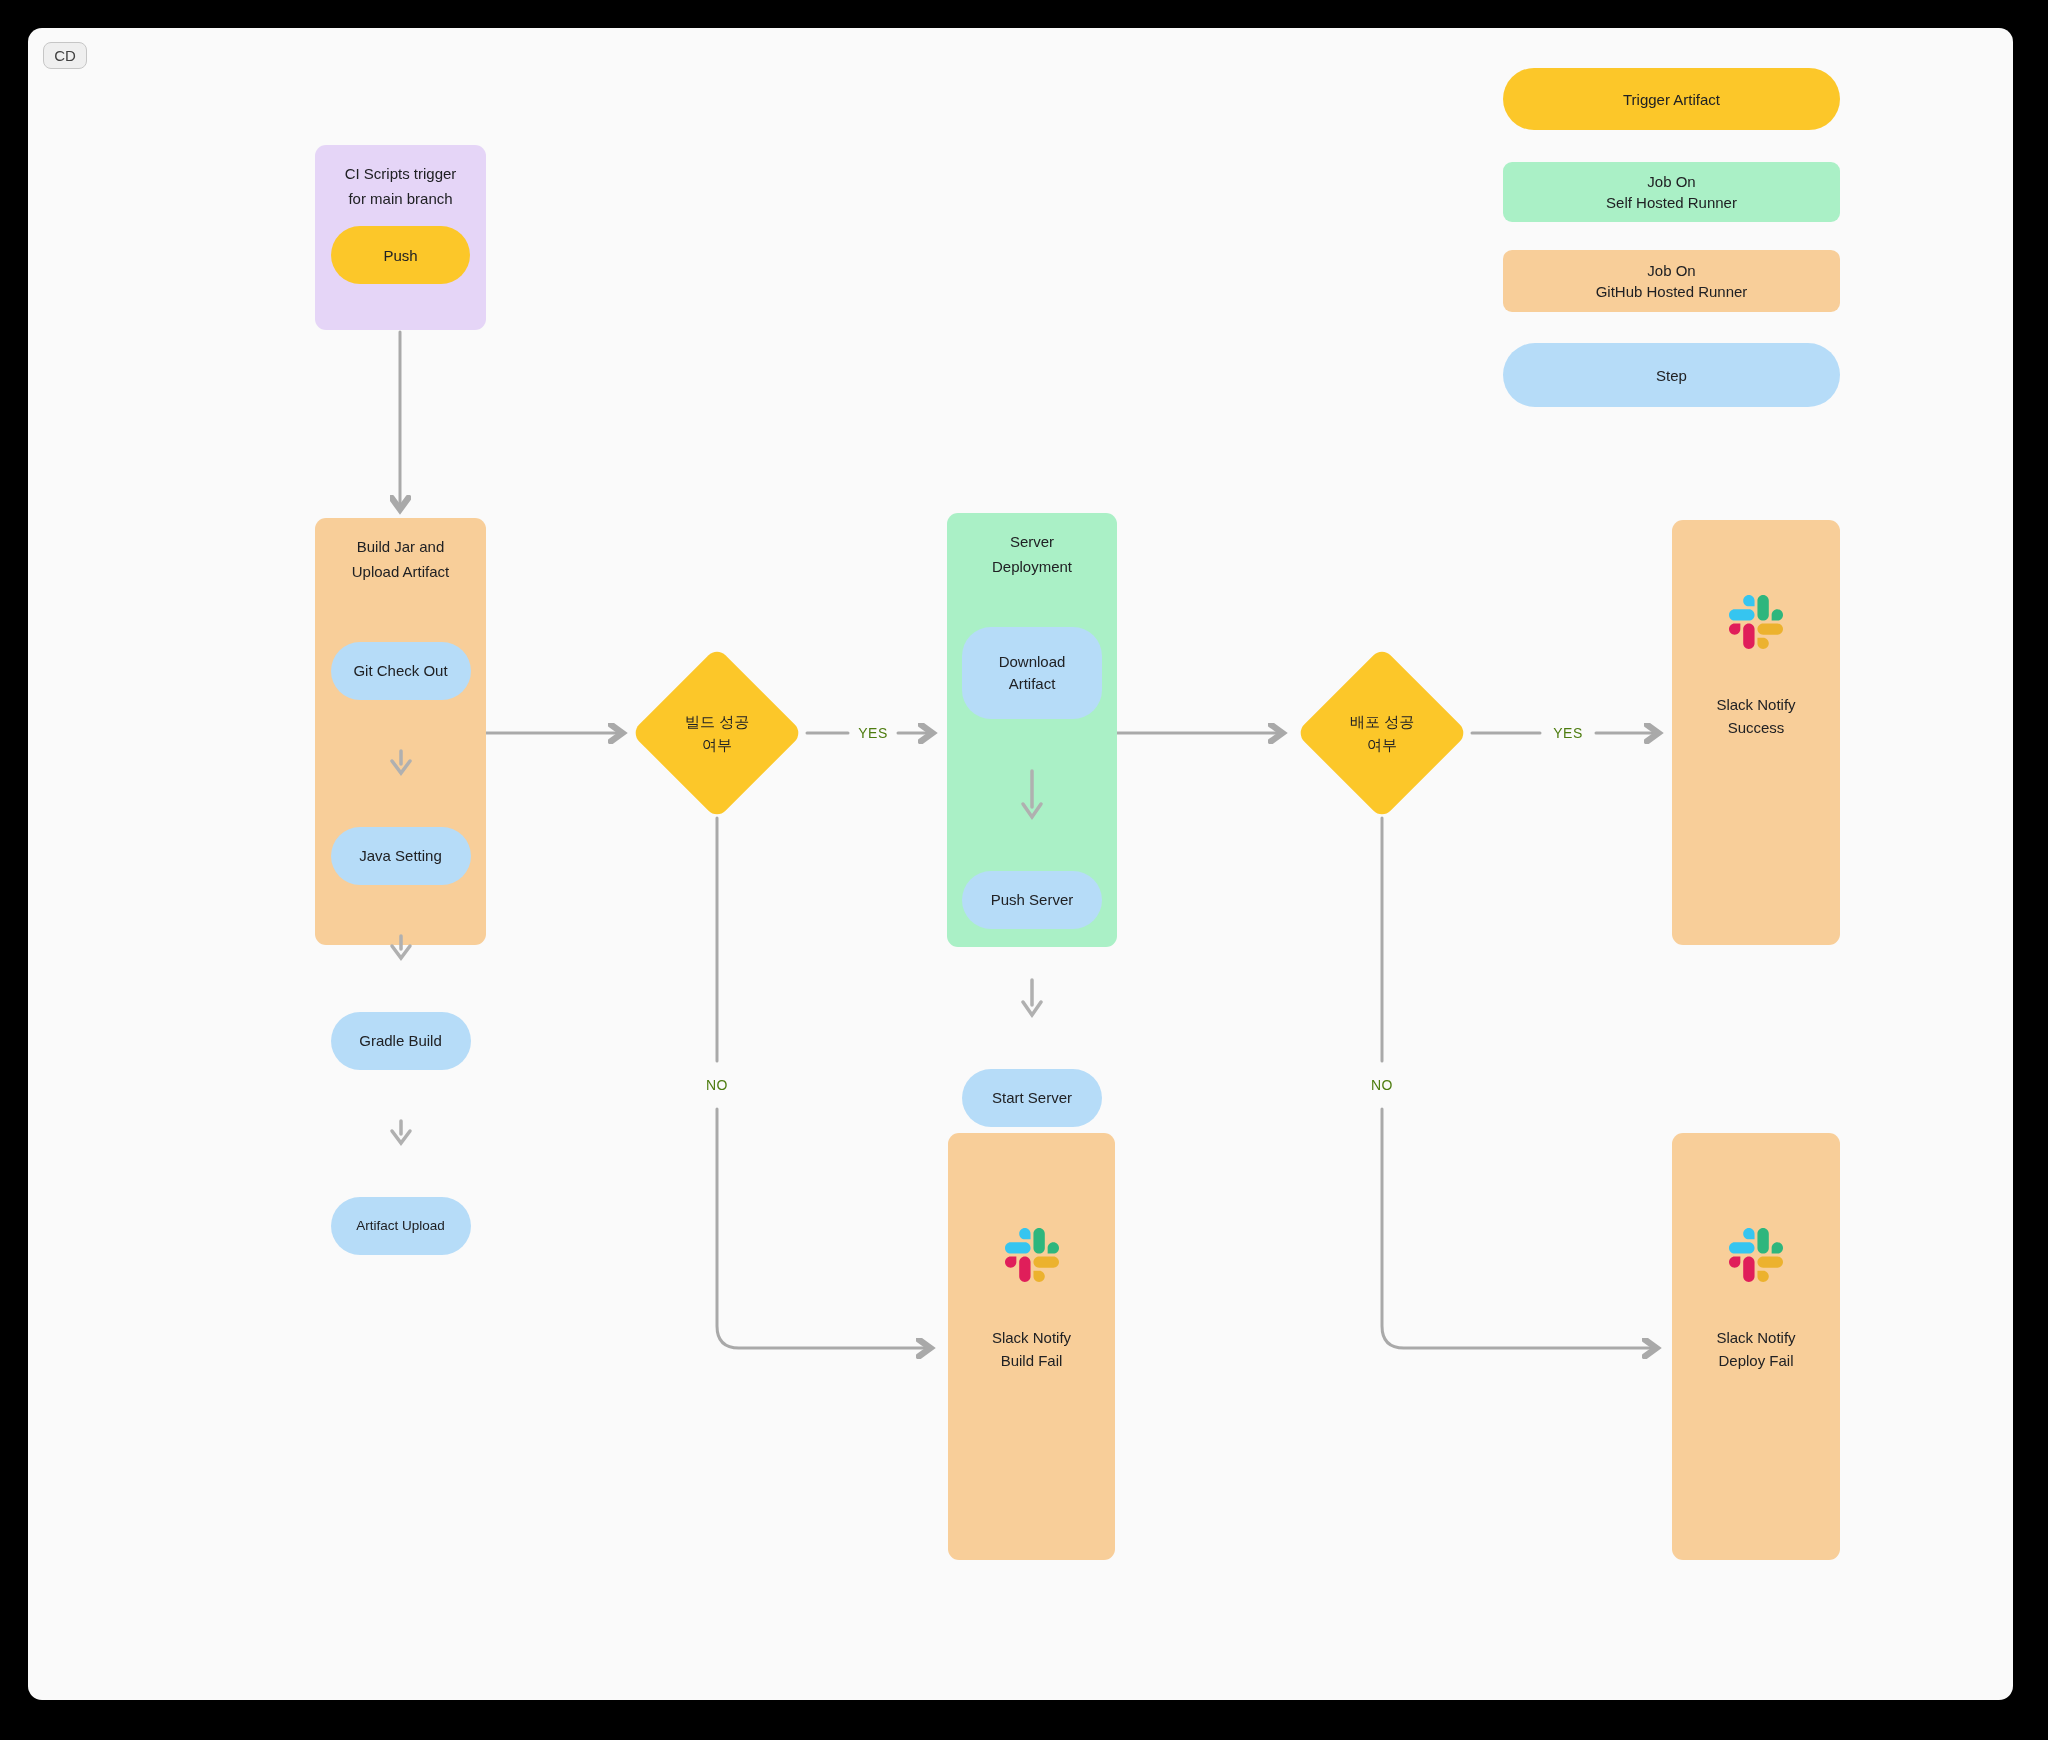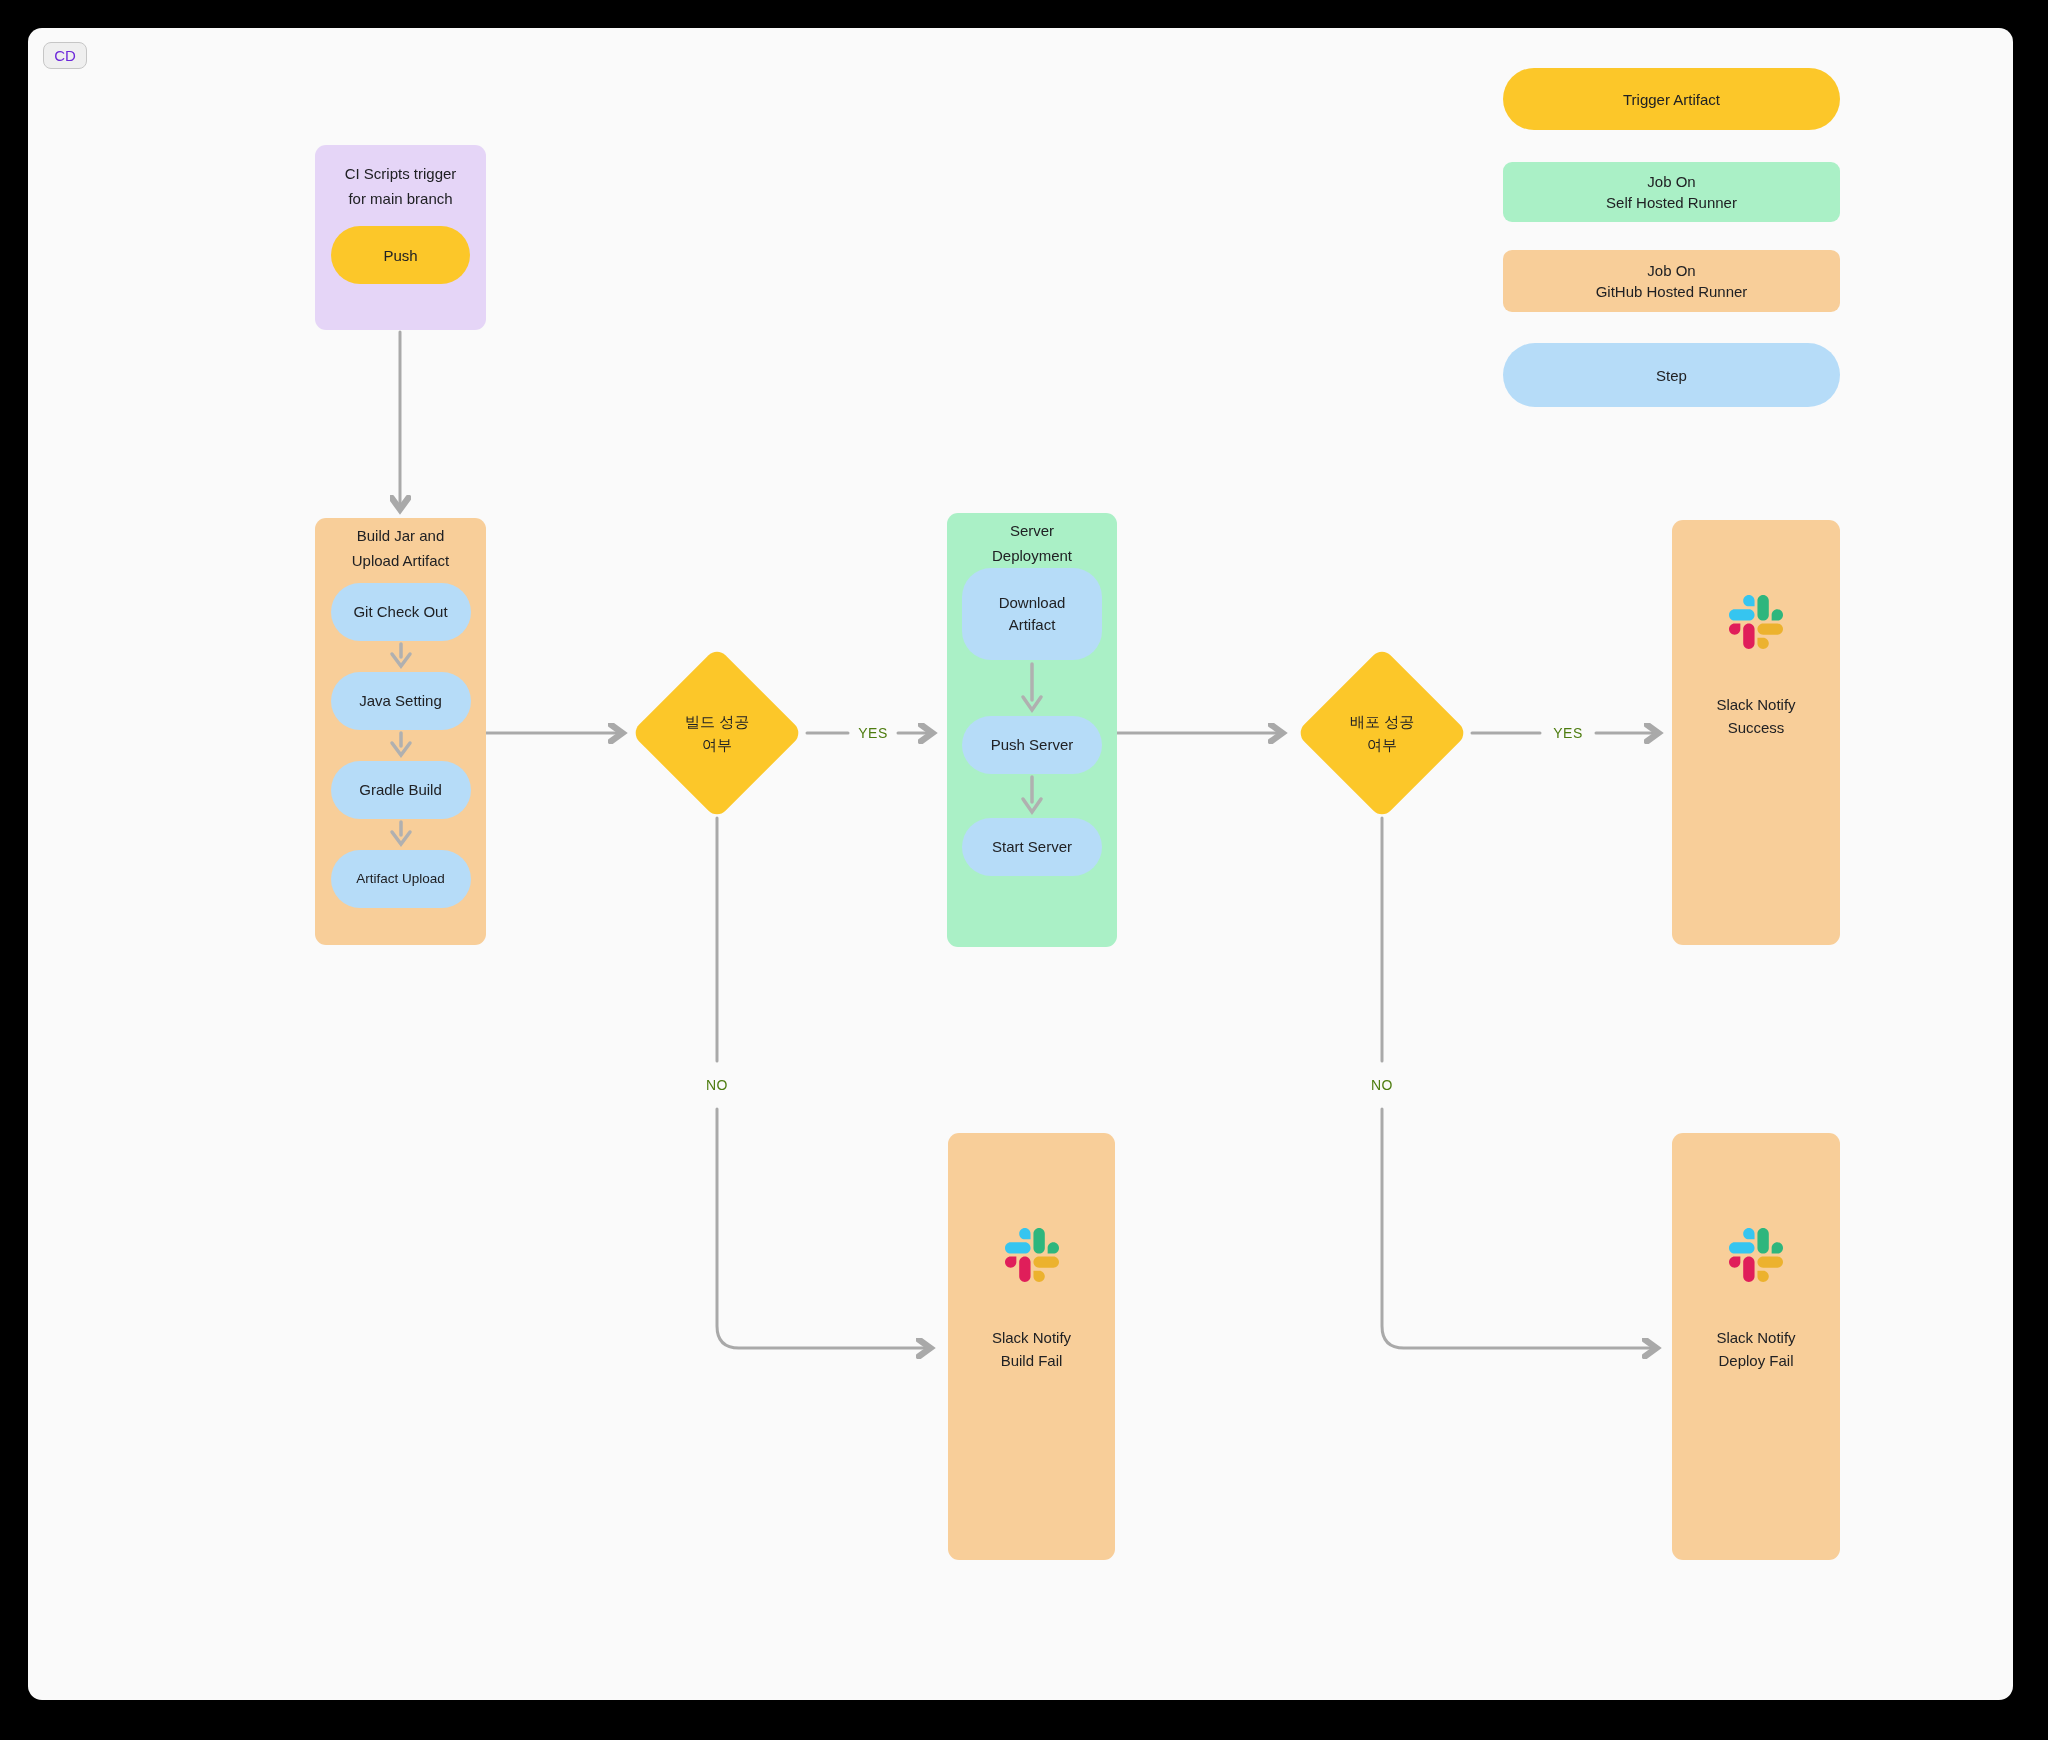--- a/index.html
+++ b/index.html
@@ -13,21 +13,21 @@
 
   
   svg.connectors { position:absolute; left:0; top:0; width:1985px; height:1672px; }
   svg.connectors path { stroke:#a9a9a9; stroke-width:3; fill:none; stroke-linecap:round; }
 
   
   .cd-badge {
     left:15px; top:14px; min-width:44px; height:27px; padding:0 10px;
     background:#efefef; border:1.5px solid #c6c6c6; border-radius:8px;
     display:flex; align-items:center; justify-content:center;
-    font-size:15px; color:#6d28d9;
+    font-size:15px; color:#404040;
   }
 
   
   .legend-item {
     left:1475px; width:337px; display:flex; align-items:center; justify-content:center;
     text-align:center; font-size:15px; line-height:21px; white-space:pre-line;
   }
   .legend-trigger { top:40px;  height:62px; background:var(--yellow); border-radius:31px; }
   .legend-self    { top:134px; height:60px; background:var(--green);  border-radius:9px; }
   .legend-github  { top:222px; height:62px; background:var(--orange); border-radius:9px; }
@@ -42,21 +42,21 @@
   .node { border-radius:11px; display:flex; flex-direction:column; align-items:center; }
   .node-title { font-size:15px; line-height:25px; text-align:center; white-space:pre-line; }
 
   .trigger-box { left:287px; top:117px; width:171px; height:185px; background:var(--purple); padding-top:16px; }
   .pill {
     background:var(--yellow); border-radius:29px; display:flex; align-items:center; justify-content:center;
     font-size:15px;
   }
   .push-pill { width:139px; height:58px; margin-top:15px; }
 
-  .job-box  { padding-top:5px; }
+  .job-box  { padding-top:16px;gap:48px; }
   .build-box  { left:287px; top:490px; width:171px; height:427px; background:var(--orange); }
   .deploy-box { left:919px; top:485px; width:170px; height:434px; background:var(--green); }
 
   .step-pill {
     background:var(--blue); border-radius:29px; width:140px; min-height:58px;
     display:flex; align-items:center; justify-content:center; text-align:center;
     font-size:15px; line-height:22px; white-space:pre-line; flex-shrink:0;
   }
   .step-pill.tall { min-height:92px; }
   .step-pill.small { font-size:13.5px; }

